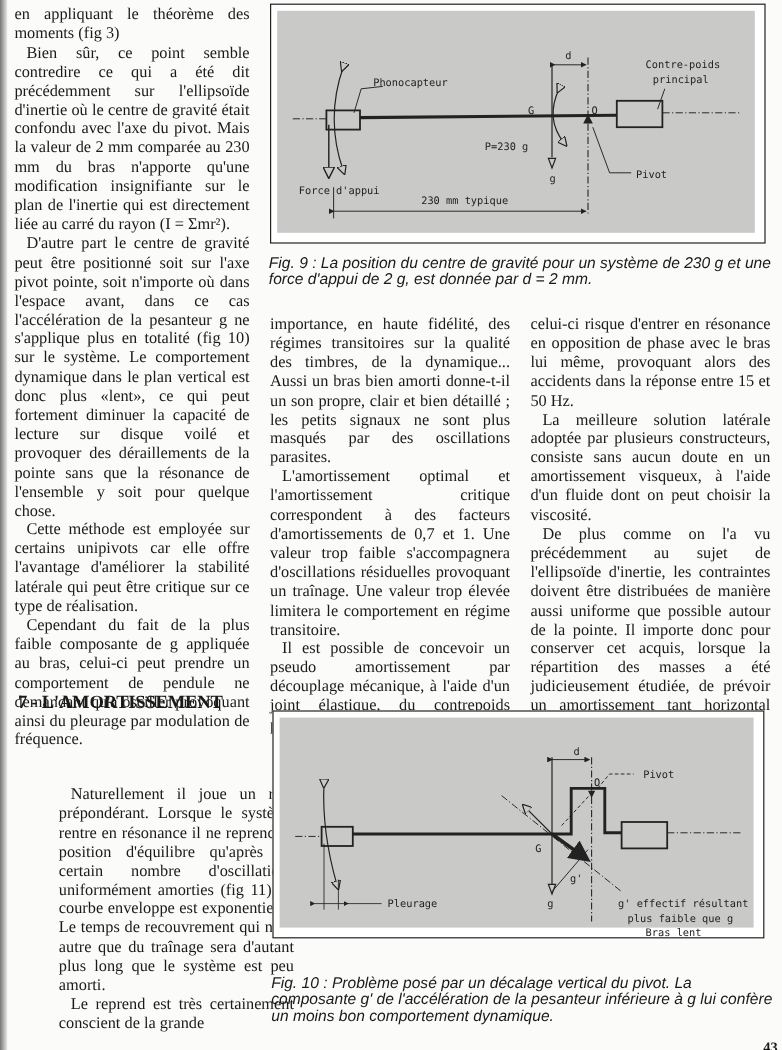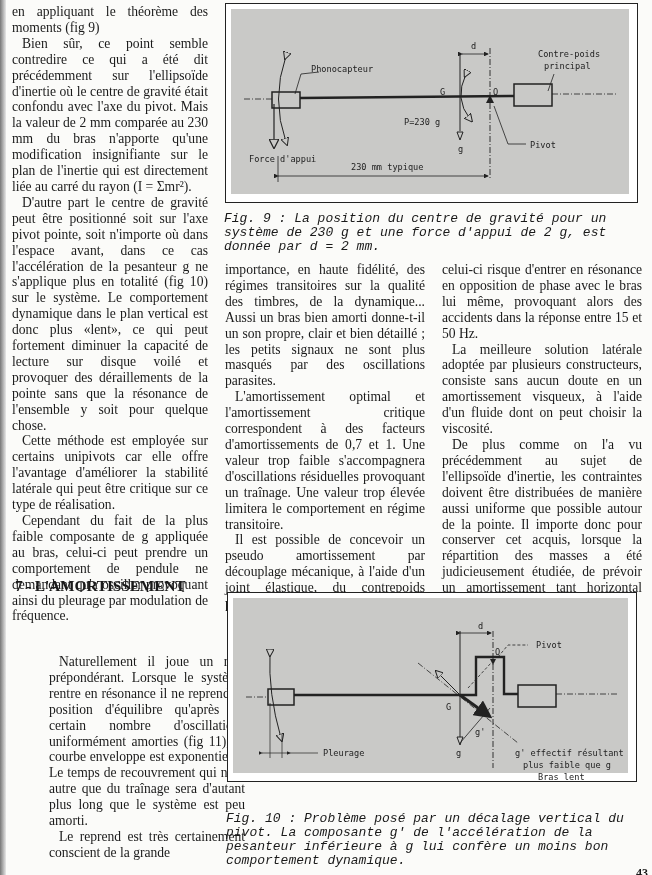--- a/index.html
+++ b/index.html
@@ -12,32 +12,32 @@
   .col2{left:225px;top:262px;width:200px;}
   .col3{left:442px;top:262px;width:200px;}
   .heading{position:absolute;left:15px;top:577px;font-size:15.5px;font-weight:bold;font-family:"Liberation Serif",serif;letter-spacing:-0.2px;}
   .col1b{left:12px;top:654px;width:196px;margin-left:37px;}
   .fig{position:absolute;border:1.5px solid #222;background:#fff;}
   .fig1{left:225px;top:3px;width:411px;height:198px;}
   .fig2{left:227px;top:592px;width:408px;height:188px;}
   .fig .inner{position:absolute;left:5px;top:5px;right:8px;bottom:8px;background:#c9c9c7;}
   .fig svg{position:absolute;left:0;top:0;width:100%;height:100%;}
   .lbl{font-family:"DejaVu Sans Mono","Liberation Mono",monospace;font-size:8.6px;fill:#222;}
-  .caption{position:absolute;font-style:italic;font-size:13px;line-height:14px;font-family:Liberation Mono, monospace;}
+  .caption{position:absolute;font-style:italic;font-size:13px;line-height:14px;font-family:Liberation Sans, sans-serif;}
   .cap1{left:224px;top:212px;width:420px;}
   .cap2{left:226px;top:812px;width:420px;}
   .pagenum{position:absolute;right:4px;bottom:-6px;font-size:12px;font-weight:bold;}
 </style>
 </head>
 <body>
 
 <div class="binding"></div>
 
 <div class="col col1">
-  <p>en appliquant le théorème des moments (fig 9)</p>
+  <p>en appliquant le théorème des moments (fig 3)</p>
   <p class="ind">Bien sûr, ce point semble contredire ce qui a été dit précédemment sur l'ellipsoïde d'inertie où le centre de gravité était confondu avec l'axe du pivot. Mais la valeur de 2 mm comparée au 230 mm du bras n'apporte qu'une modification insignifiante sur le plan de l'inertie qui est directement liée au carré du rayon (I = Σmr²).</p>
   <p class="ind">D'autre part le centre de gravité peut être positionné soit sur l'axe pivot pointe, soit n'importe où dans l'espace avant, dans ce cas l'accélération de la pesanteur g ne s'applique plus en totalité (fig 10) sur le système. Le comportement dynamique dans le plan vertical est donc plus «lent», ce qui peut fortement diminuer la capacité de lecture sur disque voilé et provoquer des déraillements de la pointe sans que la résonance de l'ensemble y soit pour quelque chose.</p>
   <p class="ind">Cette méthode est employée sur certains unipivots car elle offre l'avantage d'améliorer la stabilité latérale qui peut être critique sur ce type de réalisation.</p>
   <p class="ind">Cependant du fait de la plus faible composante de g appliquée au bras, celui-ci peut prendre un comportement de pendule ne demandant qu'a osciller provoquant ainsi du pleurage par modulation de fréquence.</p>
 </div>
 
 <div class="heading">7 - L'AMORTISSEMENT</div>
 
 <div class="col col1b">
   <p class="ind">Naturellement il joue un rôle prépondérant. Lorsque le système rentre en résonance il ne reprend sa position d'équilibre qu'après un certain nombre d'oscillations uniformément amorties (fig 11), la courbe enveloppe est exponentielle. Le temps de recouvrement qui n'est autre que du traînage sera d'autant plus long que le système est peu amorti.</p>

